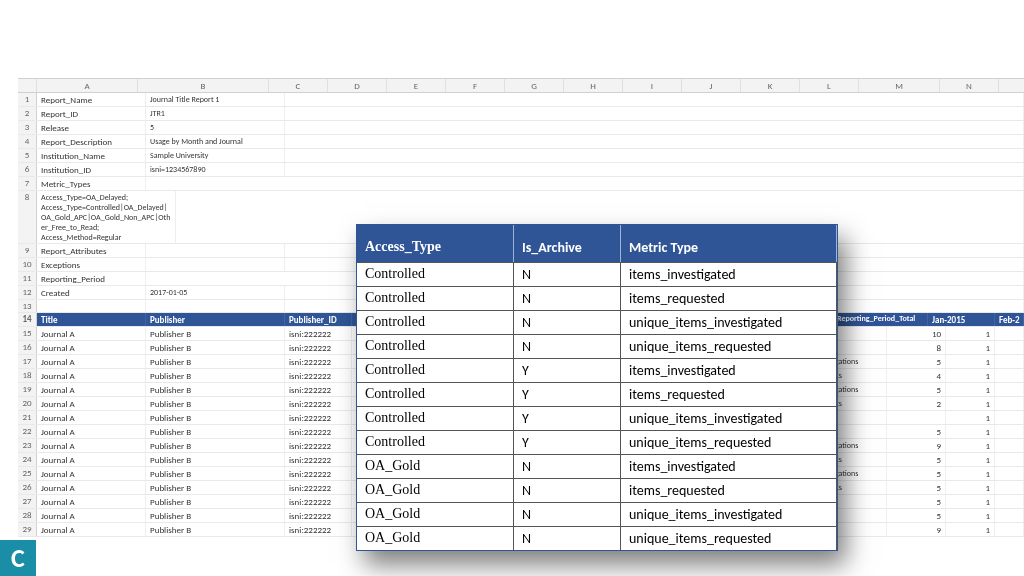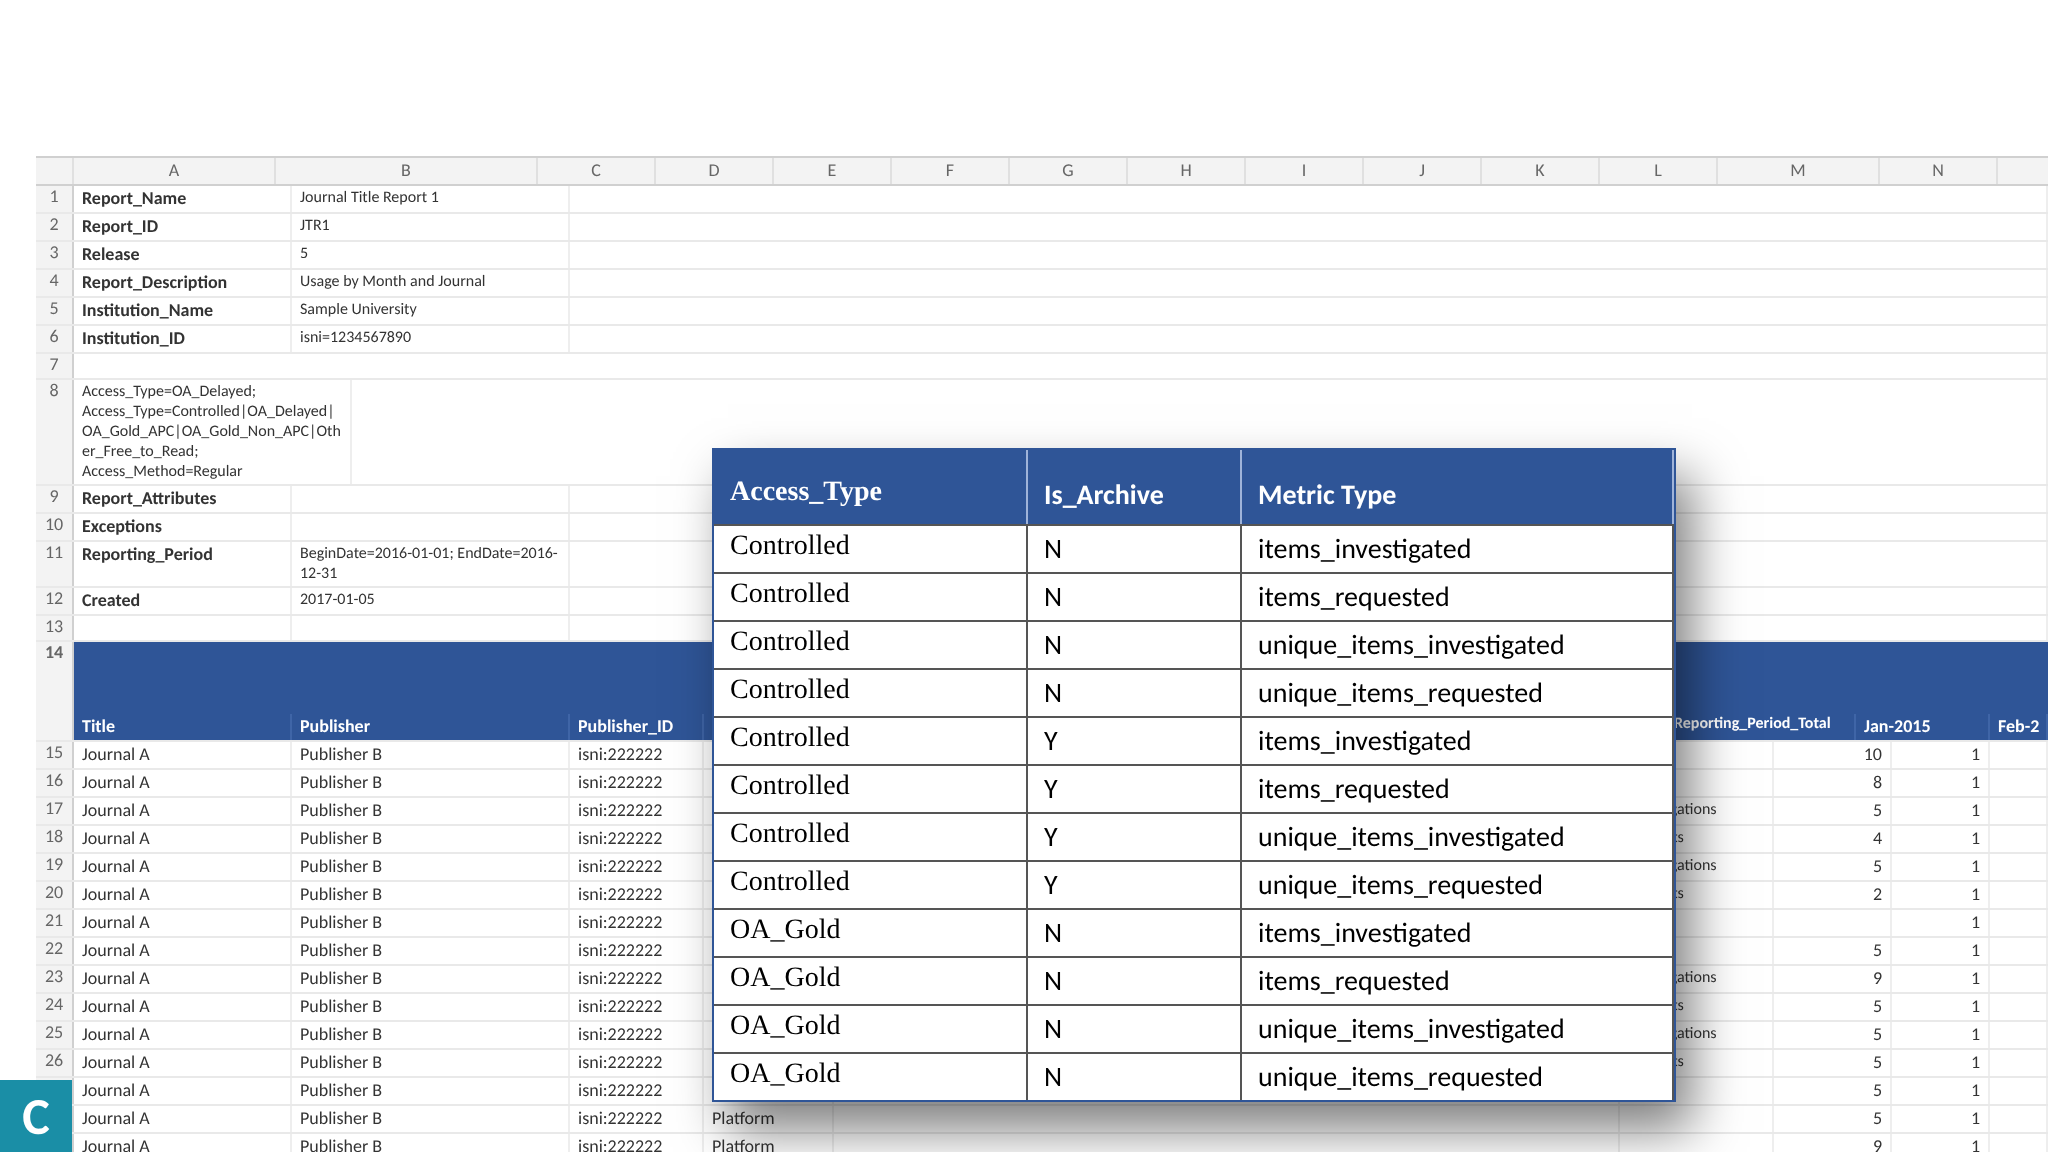--- a/index.html
+++ b/index.html
@@ -5,24 +5,24 @@
   html,body{margin:0;padding:0;width:1024px;height:576px;background:#fff;font-family:Calibri,Arial,sans-serif;overflow:hidden;color:#000;}
   .slide{position:relative;width:1024px;height:576px;}
   .title{position:absolute;left:82px;top:28px;font-size:33px;font-weight:400;color:#111;}
   
   .sheet{position:absolute;left:18px;top:78px;right:0;font-size:9px;color:#333;}
   .colhdr{display:flex;background:#f3f3f3;border-top:1px solid #d0d0d0;border-bottom:1px solid #d0d0d0;}
   .colhdr div{border-right:1px solid #e0e0e0;text-align:center;padding:1px 0;color:#666;}
   .rowhdr{width:18px;background:#f3f3f3;border-right:1px solid #d0d0d0;text-align:center;color:#666;flex:0 0 18px;}
   .row{display:flex;border-bottom:1px solid #e9e9e9;min-height:12px;}
   .cell{padding:1px 4px;border-right:1px solid #eee;overflow:hidden;white-space:nowrap;}
-  .cA{width:100px;font-weight:bold;}
+  .cA{width:100px;font-weight:normal;}
   .cB{width:130px;font-weight:normal;}
   .blueband{background:#2f5597;color:#fff;font-weight:bold;font-size:9px;}
-  .blueband .cell{border-right:1px solid #3f65a7;margin-top:36px;}
+  .blueband .cell{border-right:1px solid #3f65a7;}
   .datacell{font-size:9px;}
   .right{text-align:right;}
   
   .banner{position:absolute;left:356px;top:140px;width:480px;height:64px;background:#000;color:#fff;font-size:40px;font-weight:bold;text-align:center;line-height:64px;box-shadow:6px 10px 16px rgba(0,0,0,.45);}
   
   .otbl{position:absolute;left:356px;top:224px;width:480px;background:#fff;font-size:14px;box-shadow:8px 14px 24px rgba(0,0,0,.5);border:1px solid #2f5597;}
   .otbl .hdr{display:flex;background:#2f5597;color:#fff;font-weight:bold;}
   .otbl .hdr div{padding:14px 8px 6px 8px;border-right:1px solid #9fb3d9;}
   .otbl .r{display:flex;border-top:1px solid #555;}
   .otbl .r div{padding:3px 8px;border-right:1px solid #555;background:#fff;}
@@ -88,20 +88,21 @@
           <div class="cell" style="flex:1"></div>
         </div>
         <div class="row">
           <div class="rowhdr">6</div>
           <div class="cell cA" style="">Institution_ID</div>
           <div class="cell cB" style="white-space:nowrap;font-size:8px;line-height:10px;">isni=1234567890</div>
           <div class="cell" style="flex:1"></div>
         </div>
         <div class="row">
           <div class="rowhdr">7</div>
+          <div class="cell cA" style="">Metric_Types</div>
           <div class="cell" style="flex:1"></div>
         </div>
         <div class="row">
           <div class="rowhdr">8</div>
           <div class="cell cB" style="white-space:normal;font-size:8px;line-height:10px;">Access_Type=OA_Delayed; Access_Type=Controlled|OA_Delayed| OA_Gold_APC|OA_Gold_Non_APC|Oth er_Free_to_Read; Access_Method=Regular</div>
           <div class="cell" style="flex:1"></div>
         </div>
         <div class="row">
           <div class="rowhdr">9</div>
           <div class="cell cA" style="">Report_Attributes</div>
@@ -110,21 +111,20 @@
         </div>
         <div class="row">
           <div class="rowhdr">10</div>
           <div class="cell cA" style="">Exceptions</div>
           <div class="cell cB" style="white-space:nowrap;font-size:8px;line-height:10px;"></div>
           <div class="cell" style="flex:1"></div>
         </div>
         <div class="row">
           <div class="rowhdr">11</div>
           <div class="cell cA" style="">Reporting_Period</div>
-          <div class="cell cB" style="white-space:normal;font-size:8px;line-height:10px;">BeginDate=2016-01-01; EndDate=2016-12-31</div>
           <div class="cell" style="flex:1"></div>
         </div>
         <div class="row">
           <div class="rowhdr">12</div>
           <div class="cell cA" style="">Created</div>
           <div class="cell cB" style="white-space:nowrap;font-size:8px;line-height:10px;">2017-01-05</div>
           <div class="cell" style="flex:1"></div>
         </div>
         <div class="row">
           <div class="rowhdr">13</div>

